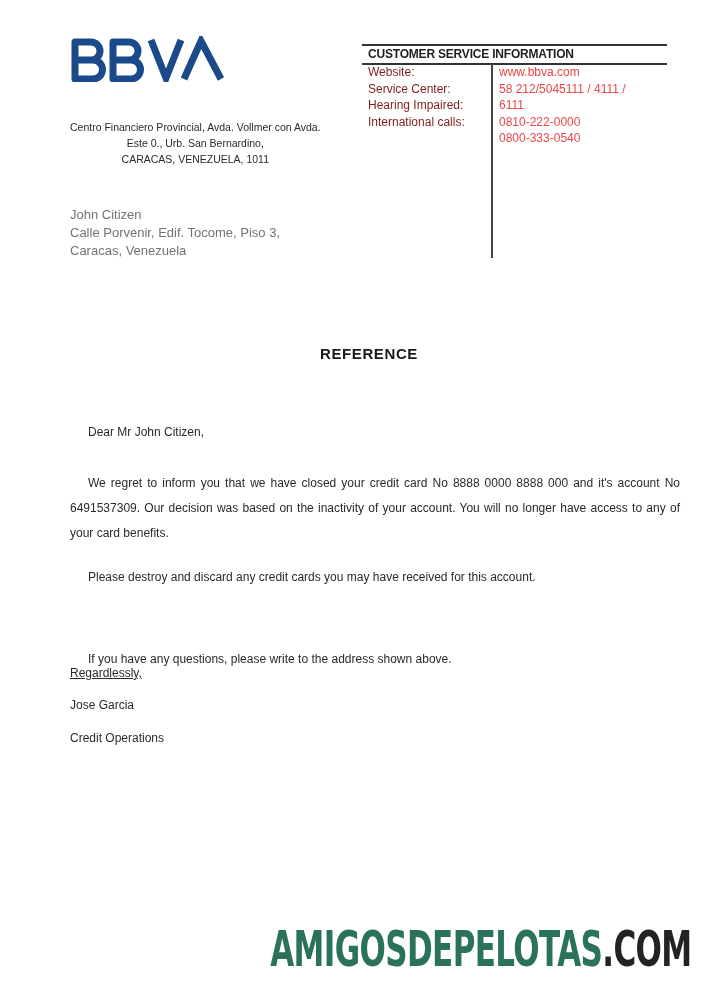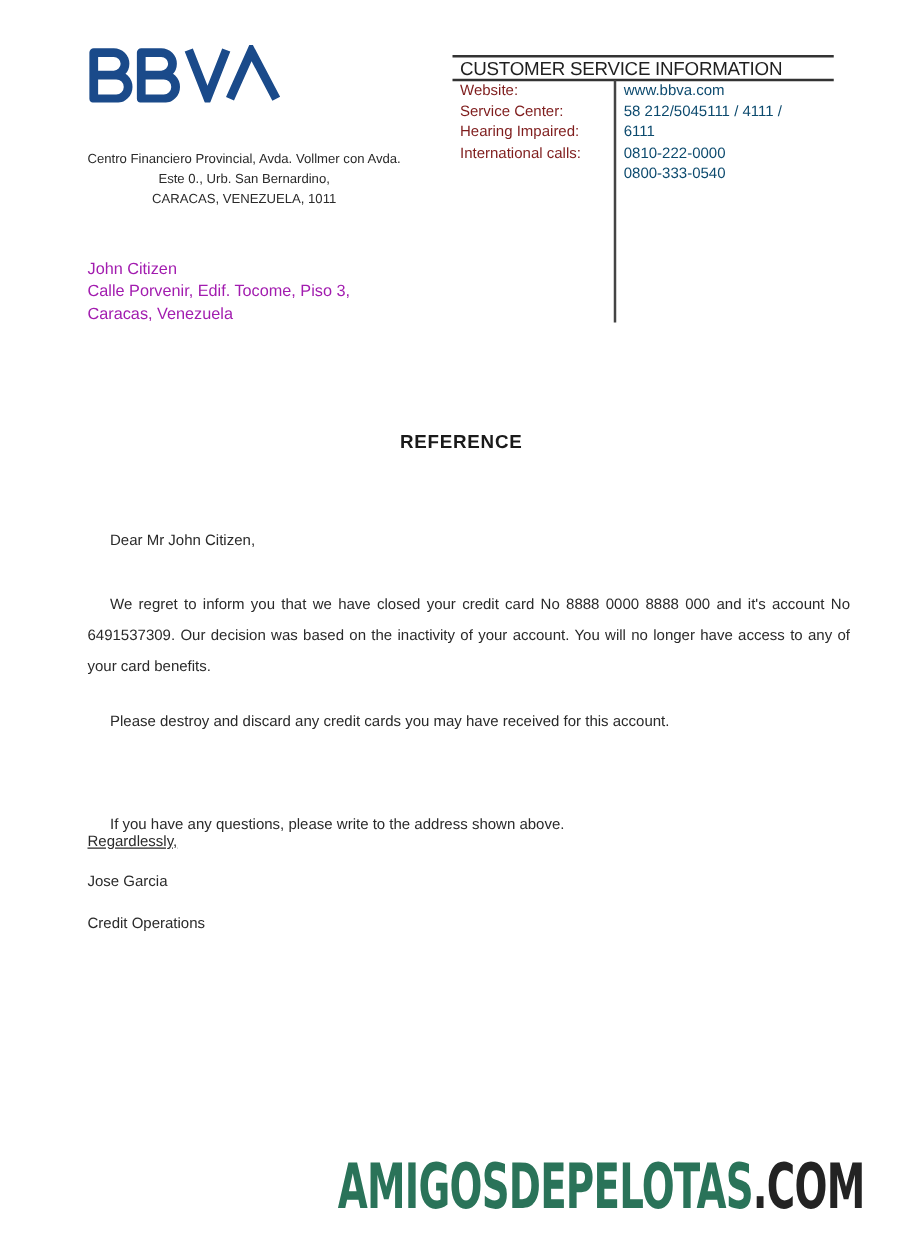--- a/index.html
+++ b/index.html
@@ -37,41 +37,41 @@
 
     
     .cs-box {
       left: 362px; top: 44px; width: 305px; height: 214px;
     }
     .cs-top-line {
       position: absolute; left: 0; top: 0; width: 305px; height: 2px; background: #333;
     }
     .cs-title {
       position: absolute; left: 6px; top: 3px;
-      font-size: 15px; font-weight: normal; color: #1f1f1f; letter-spacing: -0.2px;
+      font-size: 12px; font-weight: bold; color: #1f1f1f; letter-spacing: -0.2px;
     }
     .cs-header-line {
       position: absolute; left: 0; top: 19px; width: 305px; height: 1.5px; background: #333;
     }
     .cs-vline {
       position: absolute; left: 129px; top: 20px; width: 2px; height: 194px; background: #444;
     }
     .cs-labels {
       position: absolute; left: 6px; top: 20px;
       font-size: 12px; line-height: 16.5px; color: #7f1d1d;
     }
     .cs-values {
       position: absolute; left: 137px; top: 20px;
-      font-size: 12px; line-height: 16.5px; color: #0c4a6e;
+      font-size: 12px; line-height: 16.5px; color: #ef4444;
     }
 
     
     .recipient {
       left: 70px; top: 206px;
-      font-size: 13px; line-height: 18px; color: #a21caf;
+      font-size: 13px; line-height: 18px; color: #737373;
     }
 
     
     .reference {
       left: 0; top: 345px; width: 738px; text-align: center;
       font-size: 15px; font-weight: bold; letter-spacing: 0.6px; color: #1a1a1a;
     }
 
     
     .body-text { font-size: 12px; color: #2a2a2a; }

